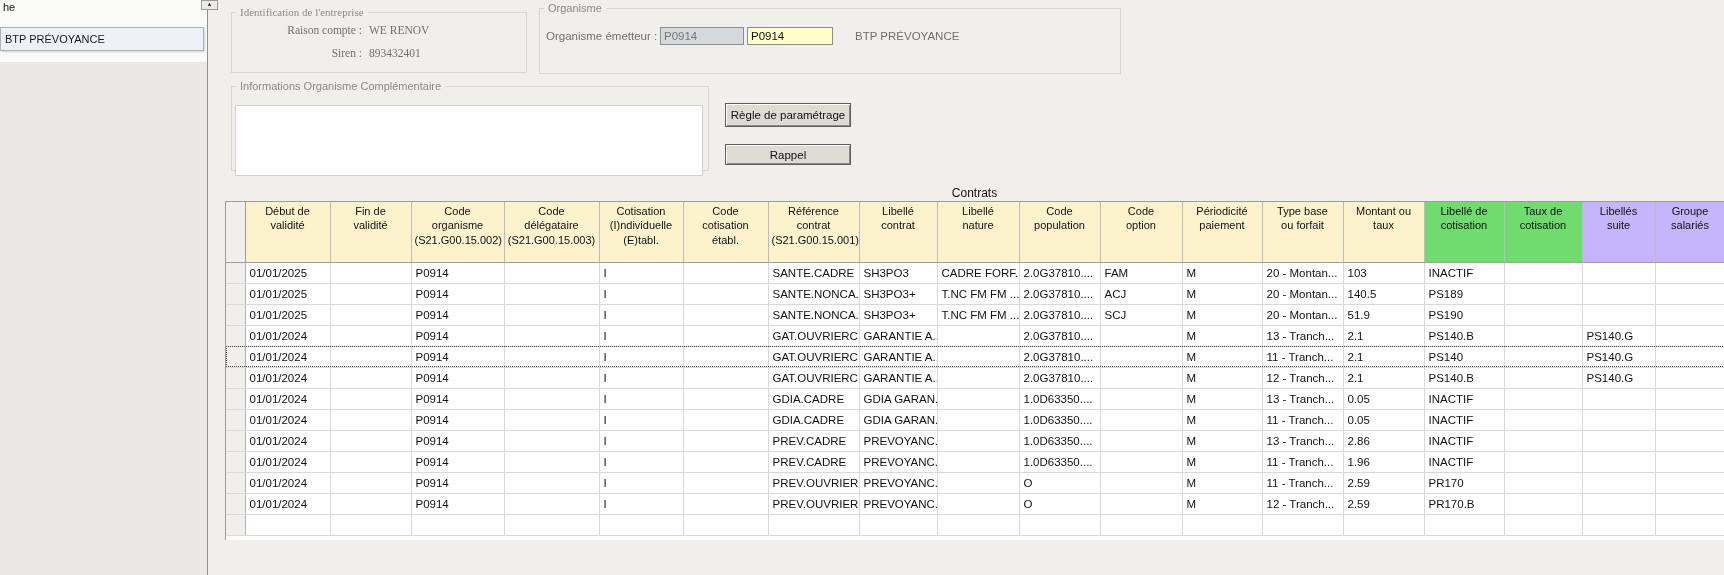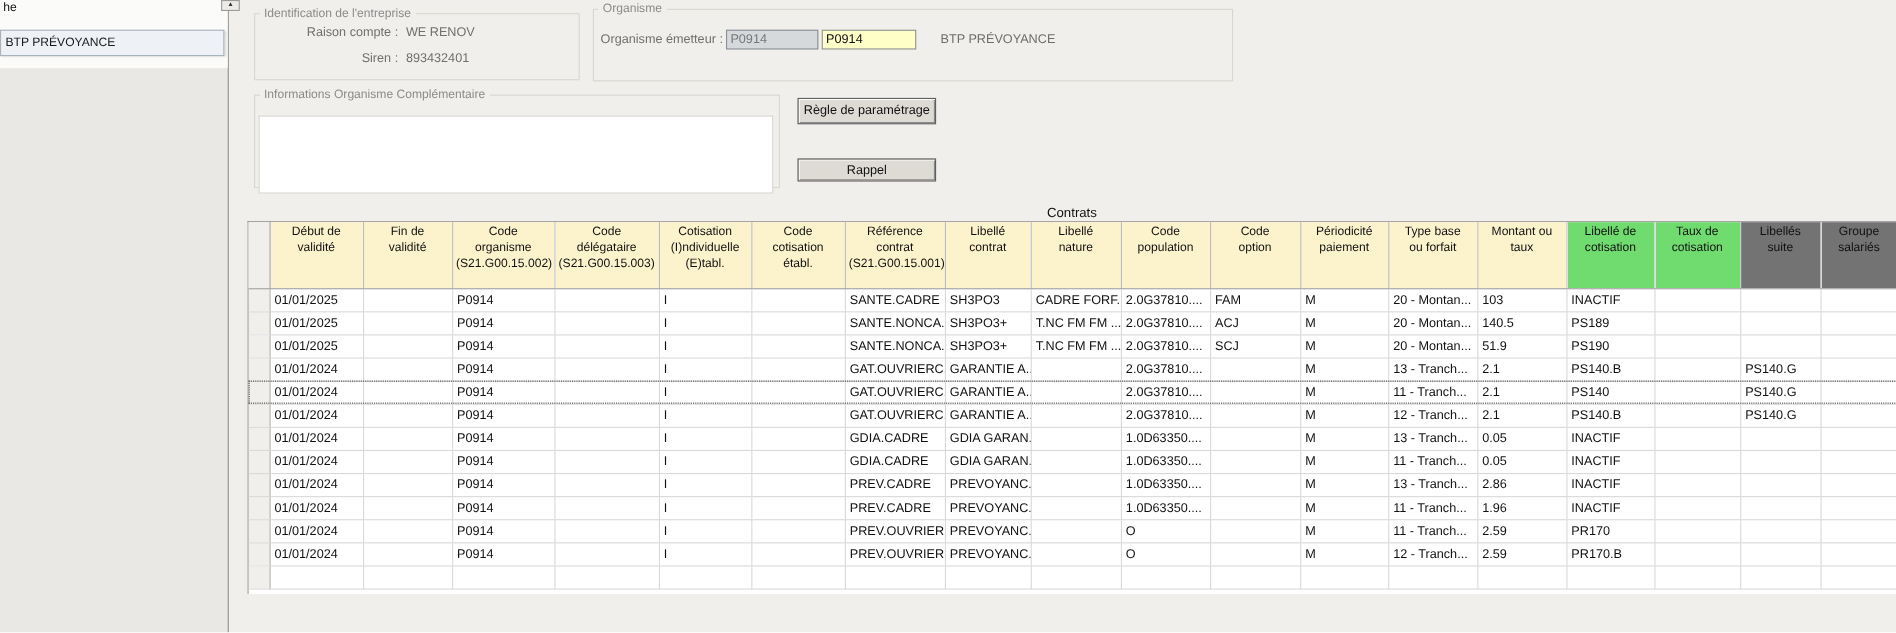--- a/index.html
+++ b/index.html
@@ -9,21 +9,21 @@
   
   .sidebar { position:absolute; left:0; top:0; width:208px; height:575px; background:#e9e8e5; border-right:1px solid #8f8f8f; }
   .sidebar-top { position:absolute; left:0; top:0; width:207px; height:62px; background:#fbfbfa; }
   .trunc-label { position:absolute; left:3px; top:1px; font-size:11px; color:#111; }
   .sidebar-item { position:absolute; left:0; top:27px; width:204px; height:24px; background:#eef1f5; border:1px solid #a9b3bc; box-shadow:1px 1px 2px rgba(0,0,0,.18); display:flex; align-items:center; padding-left:4px; font-size:11px; color:#1a1a1a; cursor:default; }
   .scroll-up-btn { position:absolute; left:201px; top:0; width:17px; height:10px; background:#ecebe8; border:1px solid #9a9a9a; font-size:6px; line-height:7px; text-align:center; color:#333; }
 
   
   fieldset { position:absolute; border:1px solid #d9d6d0; }
   legend { font-size:11px; color:#8b8b8b; padding:0 4px; margin-left:4px; }
-  .fs-ident { left:231px; top:6px; width:296px; height:67px; }
+  .fs-ident { left:231px; top:6px; width:296px; height:67px;font-family:Liberation Serif, serif; }
   .ident-grid { display:grid; grid-template-columns:130px auto; column-gap:7px; row-gap:11px; padding-top:6px; }
   .ident-grid .lbl { text-align:right; color:#707070; }
   .ident-grid .val { color:#707070; }
 
   .fs-org { left:539px; top:2px; width:582px; height:72px; }
   .org-row { position:absolute; display:flex; align-items:center; }
   .org-row1 { left:6px; top:13px; }
   .org-row2 { left:6px; top:44px; }
   .org-lbl { width:112px; color:#707070; text-align:left; }
   .org-lbl2 { width:112px; color:#707070; text-align:right; padding-right:4px; }
@@ -33,32 +33,32 @@
   .inp-small { width:60px; background:#fff; height:17px; }
   .drop-btn { width:15px; height:17px; background:#e6e4df; border:1px solid #999; border-left:none; font-size:7px; line-height:14px; text-align:center; color:#222; }
   .flat-yellow { width:84px; height:17px; background:#fdf4c6; border:none; margin-left:20px; }
   .org-name { margin-left:22px; color:#6e6e6e; }
 
   .fs-info { left:231px; top:80px; width:478px; height:91px; }
   .info-box { position:absolute; left:3px; top:13px; width:468px; height:71px; background:#fff; border:1px solid #d4d2cc; font-size:11.5px; }
 
   
   .win-btn { position:absolute; width:126px; background:#dedbd5; border:1px solid #5f5f5f; box-shadow:inset 1px 1px 0 #ffffff, inset -1px -1px 0 #8a8a8a; font-family:"Liberation Sans",sans-serif; font-size:11.5px; color:#111; cursor:default; }
-  .btn-regle { left:725px; top:89px; height:24px; }
+  .btn-regle { left:725px; top:103px; height:24px; }
   .btn-rappel { left:725px; top:144px; height:21px; }
 
   
   .contrats-title { position:absolute; left:225px; top:186px; width:1499px; text-align:center; font-size:12px; color:#111; }
   .table-wrap { position:absolute; left:225px; top:201px; width:1499px; height:339px; background:#fff; border-top:1px solid #9c9c9c; border-left:1px solid #9c9c9c; }
   table { border-collapse:collapse; table-layout:fixed; width:1499px; }
   th.hcell { height:60px; vertical-align:top; text-align:center; font-weight:normal; font-size:11px; line-height:1.3; padding:2px 3px; border-right:1px solid #bdbdbd; border-bottom:1px solid #9e9e9e; white-space:pre-line; overflow:hidden; color:#111; }
   th.ghead { background:#f1efec; border-right:1px solid #9e9e9e; border-bottom:1px solid #9e9e9e; }
   .bg-yellow { background:#fcf3cd; }
   .bg-green  { background:#70dc70; }
-  .bg-blue   { background:#737373; }
+  .bg-blue   { background:#c4b5fd; }
   td { height:21px; font-size:11.5px; padding:0 4px; border-right:1px solid #d9d9d9; border-bottom:1px solid #d9d9d9; white-space:nowrap; overflow:hidden; color:#111; }
   td.gutter { background:#f1efec; border-right:1px solid #b0b0b0; }
   .ta-r { }
   tr.focused { outline:1px dotted #444; outline-offset:-1px; }
 </style>
 </head>
 <body>
 
 <div class="screen">
 

